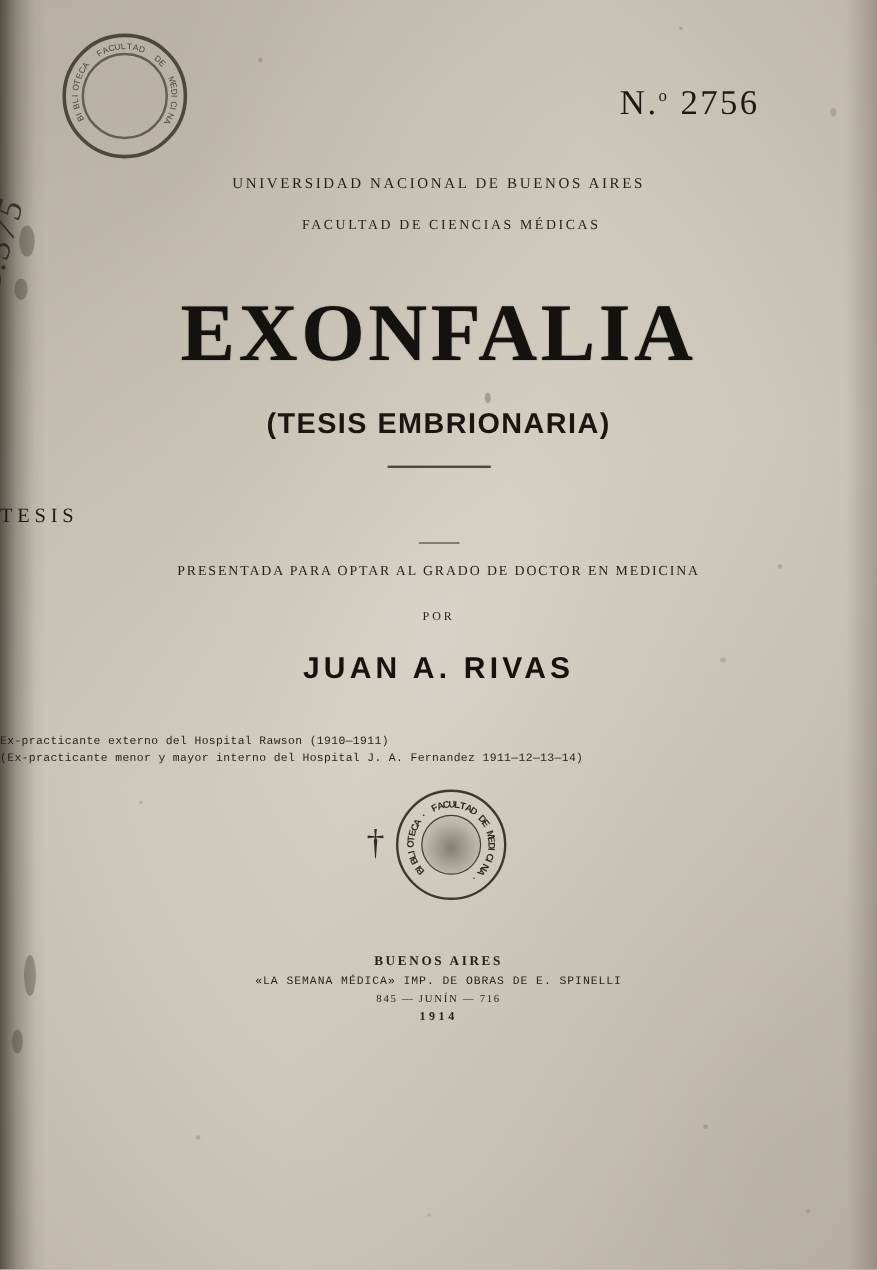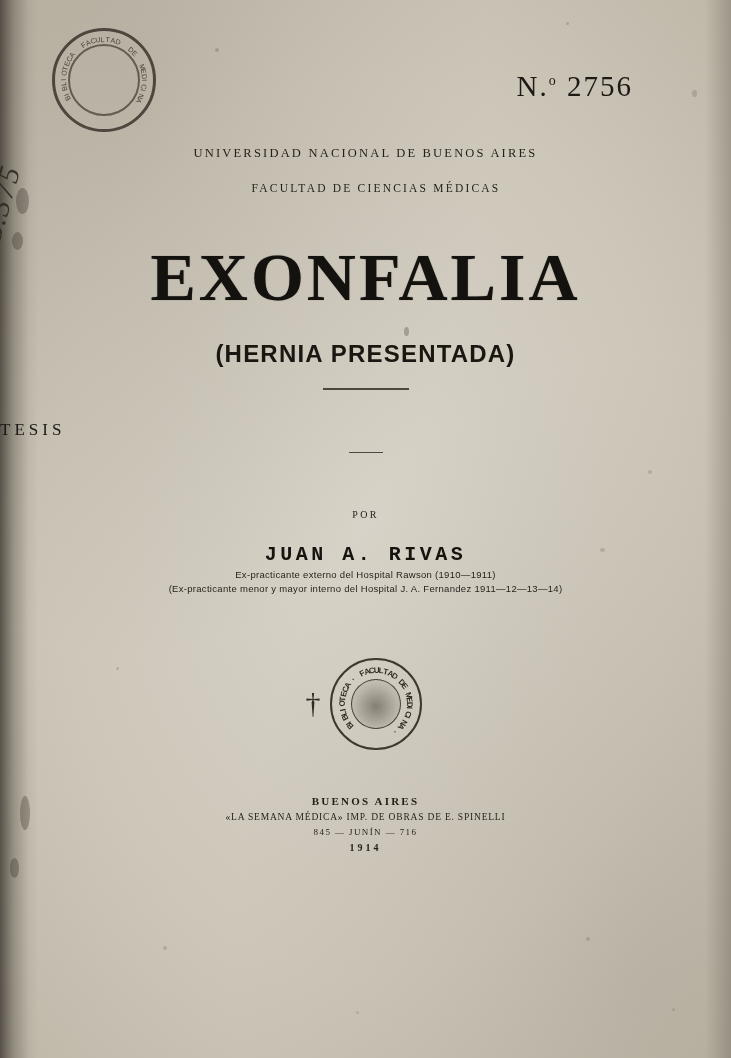--- a/index.html
+++ b/index.html
@@ -210,35 +210,35 @@
     letter-spacing: 2.4px;
     font-family: "Liberation Serif", serif;
     color: #211e18;
   }
 
   .author {
     position: absolute;
     top: 543px;
     left: 0; right: 0;
     text-align: center;
-    font-size: 20px;
+    font-size: 25px;
     letter-spacing: 3.5px;
     font-weight: 700;
-    font-family: Liberation Mono, monospace;
+    font-family: Liberation Sans, sans-serif;
     color: #16130f;
   }
 
   .author-note {
     position: absolute;
     left: 0; right: 0;
-    text-align: center;
     font-size: 9.5px;
     letter-spacing: .3px;
-    font-family: Liberation Sans, sans-serif;
+    font-family: Liberation Mono, monospace;
     color: #231f1a;
+    margin-top: 43px;
   }
   .author-note-1 { top: 569px; }
   .author-note-2 { top: 583px; }
 
   
   .seal {
     position: absolute;
     left: 50%;
     top: 658px;
     width: 120px;
@@ -283,21 +283,21 @@
   }
 
   .imprint {
     position: absolute;
     left: 0; right: 0;
     text-align: center;
     font-family: "Liberation Serif", serif;
     color: #231f19;
   }
   .imp-city { top: 795px; font-size: 11px; letter-spacing: 2.2px; font-weight: 700; }
-  .imp-press { top: 812px; font-size: 9.5px; letter-spacing: .8px; }
+  .imp-press { top: 812px; font-size: 9.5px; letter-spacing: .8px; font-family: Liberation Mono, monospace; }
   .imp-addr { top: 827px; font-size: 9px; letter-spacing: 1.4px; }
   .imp-year { top: 842px; font-size: 10px; letter-spacing: 3px; font-weight: 700; }
 </style>
 </head>
 <body>
 
 <div id="page">
 
   <div class="grain">
     <div class="blob" style="left:16px;top:188px;width:13px;height:26px;"></div>
@@ -363,28 +363,29 @@
 
     <div class="catalog-number">
       <span>N.</span><sup>o</sup>
       <span>2756</span>
     </div>
 
     <div class="univ-line">UNIVERSIDAD  NACIONAL  DE  BUENOS  AIRES</div>
     <div class="fac-line">FACULTAD  DE  CIENCIAS  MÉDICAS</div>
 
     <div class="main-title">EXONFALIA</div>
-    <div class="subtitle">(HERNIA  PRESENTADA)</div>
+    <div class="subtitle">(TESIS  EMBRIONARIA)</div>
 
     <div class="rule rule-1"></div>
 
     <div class="tesis">TESIS</div>
 
     <div class="rule rule-2"></div>
 
+    <div class="presented">PRESENTADA PARA OPTAR AL GRADO DE DOCTOR EN MEDICINA</div>
     <div class="por">POR</div>
     <div class="author">JUAN  A.  RIVAS</div>
     <div class="author-note author-note-1">Ex-practicante externo del Hospital Rawson (1910—1911)</div>
     <div class="author-note author-note-2">(Ex-practicante menor y mayor interno del Hospital J. A. Fernandez 1911—12—13—14)</div>
 
     <div class="seal">
       <div class="dagger">†</div>
       <div class="ring-outer"></div>
       <div class="ring-inner"></div>
       <div class="arcs" id="seal-arc">

